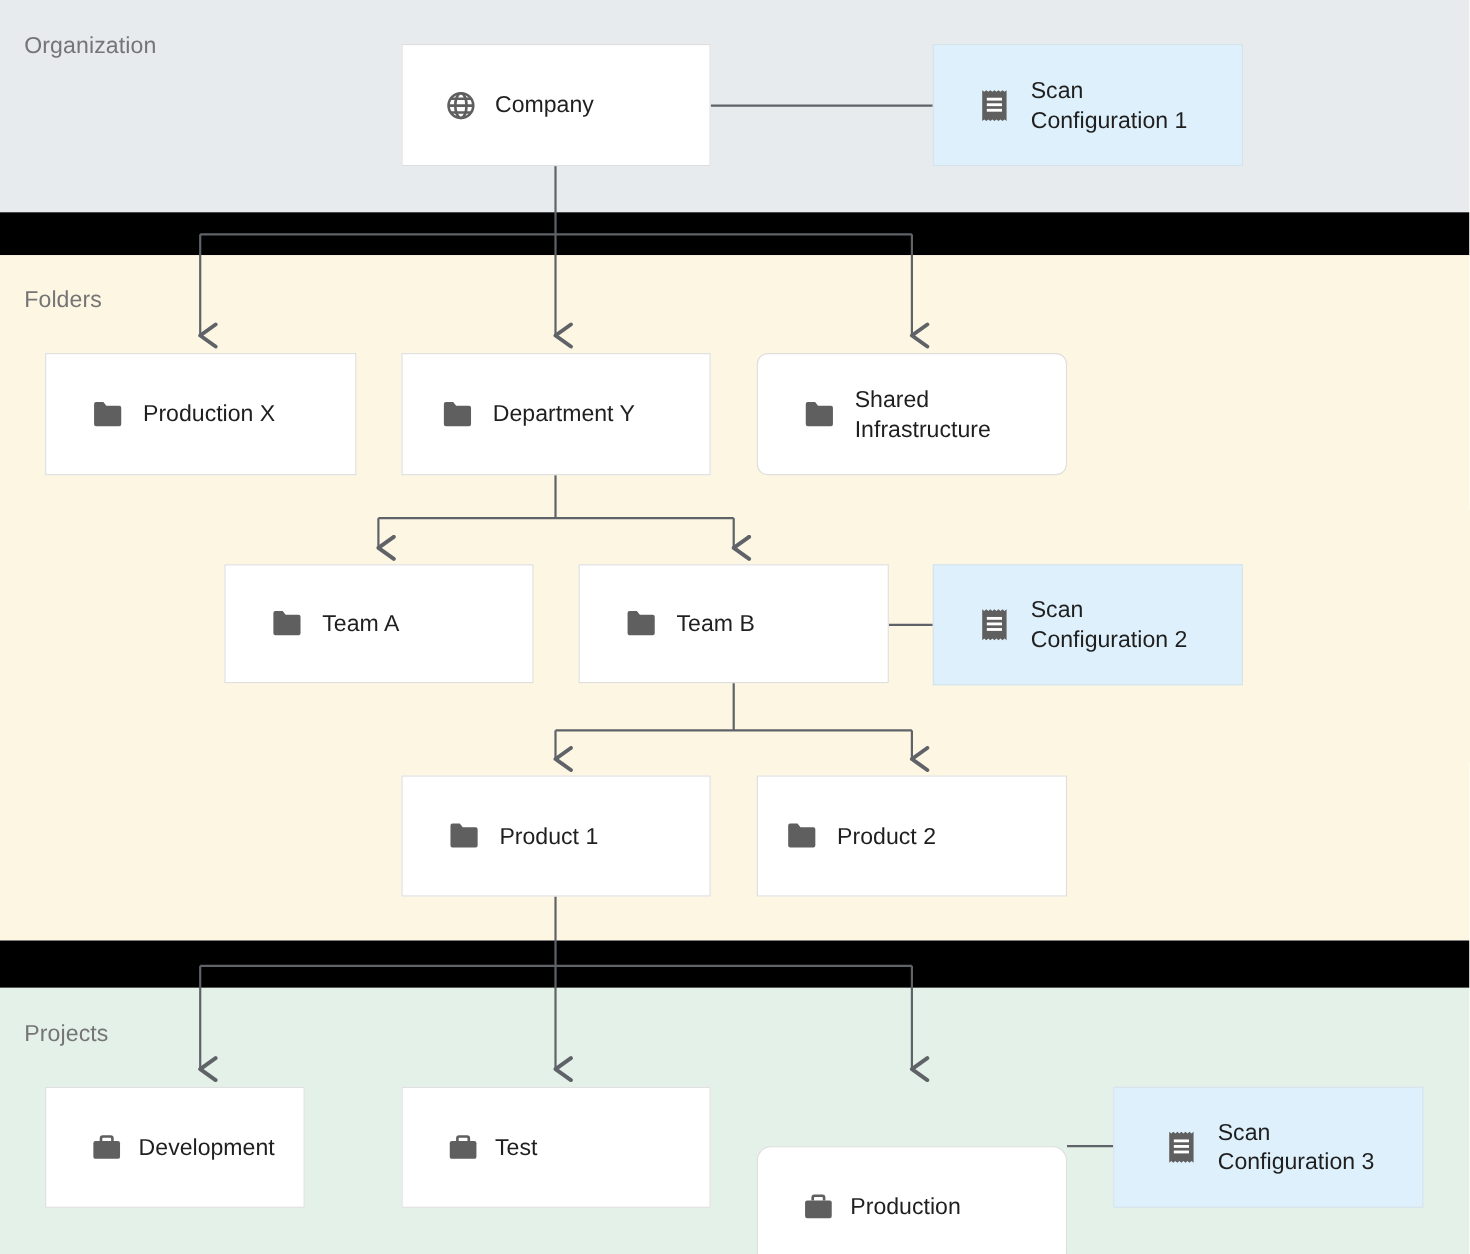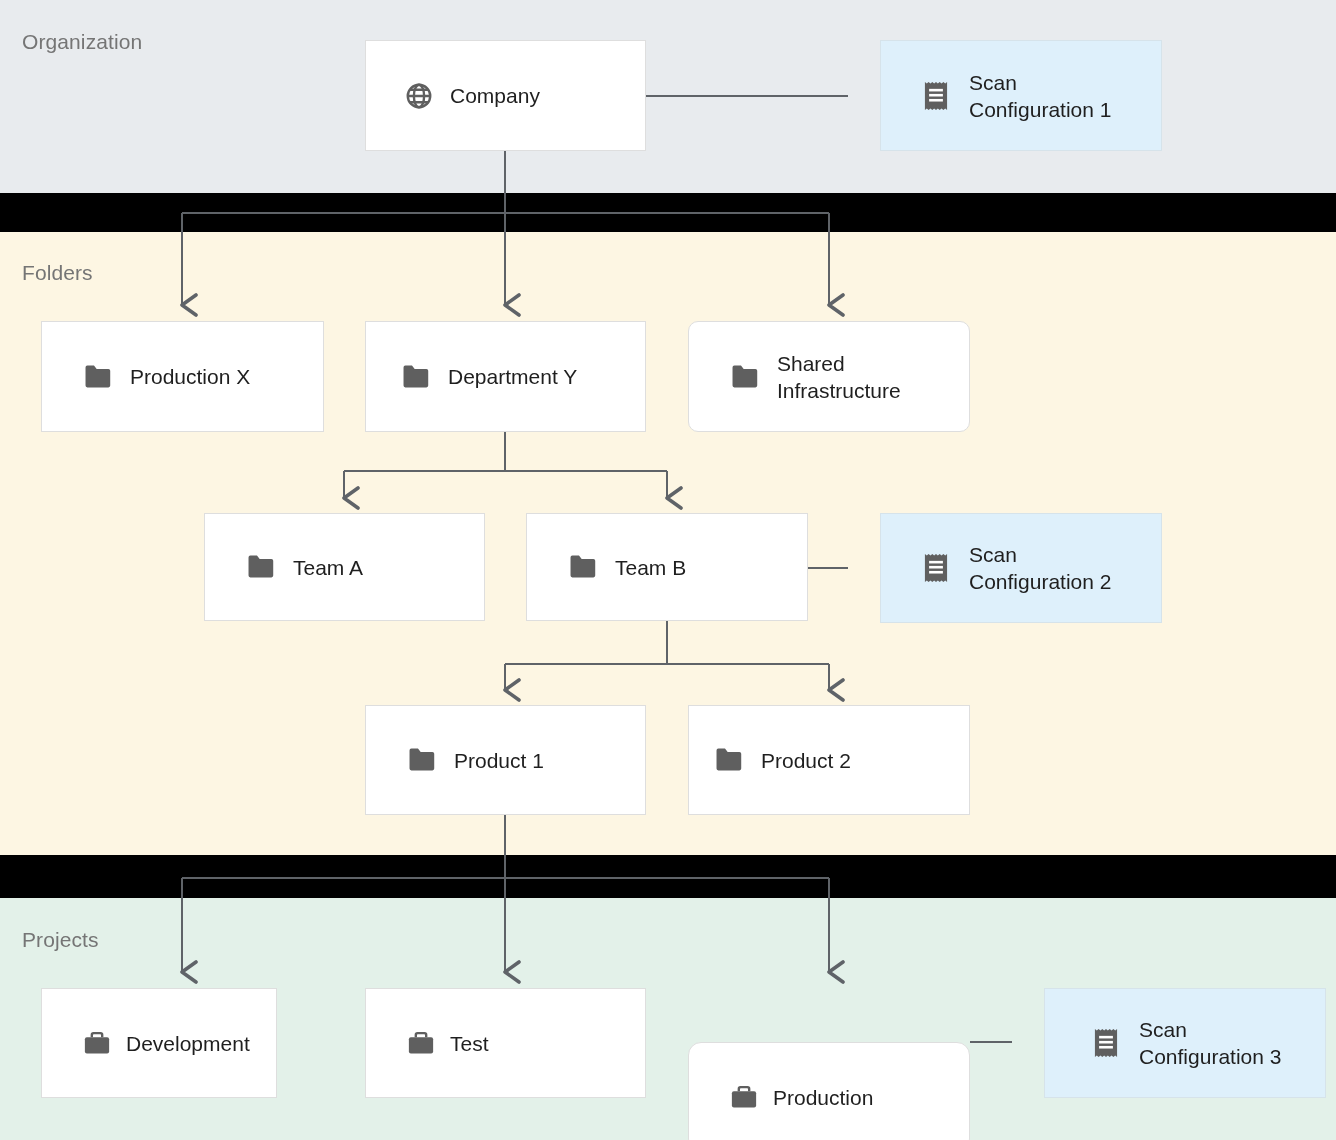--- a/index.html
+++ b/index.html
@@ -47,21 +47,20 @@
     position: absolute;
     box-sizing: border-box;
     display: flex;
     align-items: center;
     background: #ffffff;
     border: 1px solid #DEDEDE;
   }
   .node.scan {
     background: #DEF0FB;
     border: 1px solid #D6E3EA;
-    margin-left: 32px;
   }
   .node .ico {
     flex: 0 0 auto;
     display: flex;
     align-items: center;
     justify-content: center;
   }
   .node .lbl {
     color: #1F1F1F;
     font-size: 21px;

